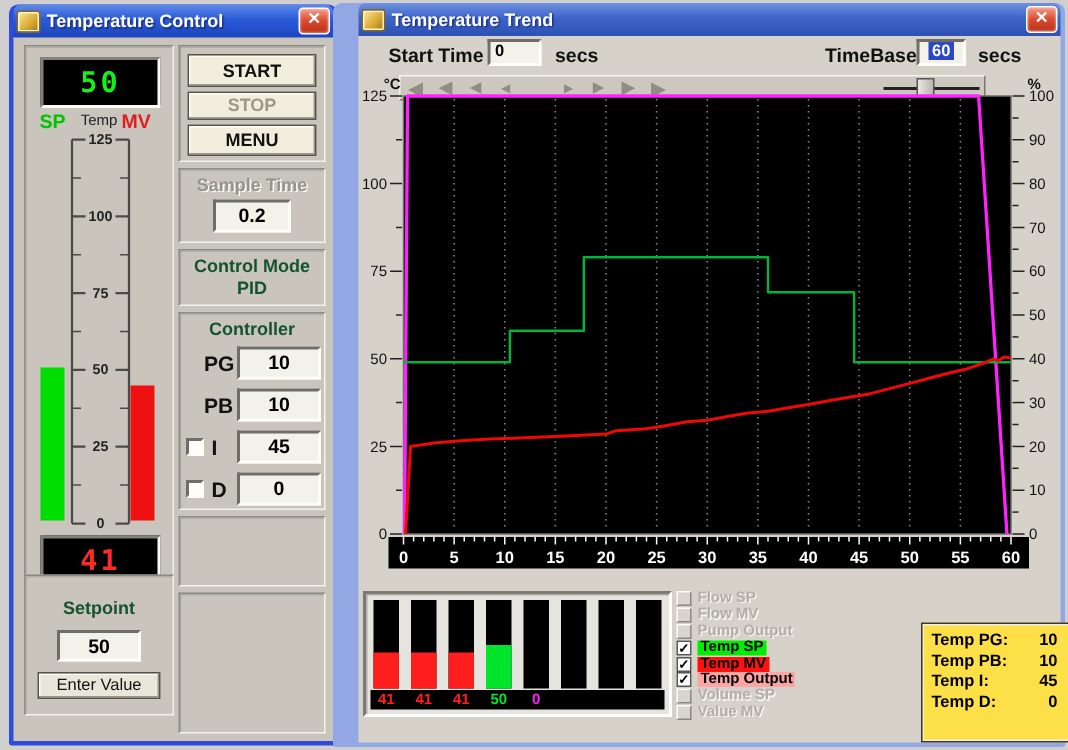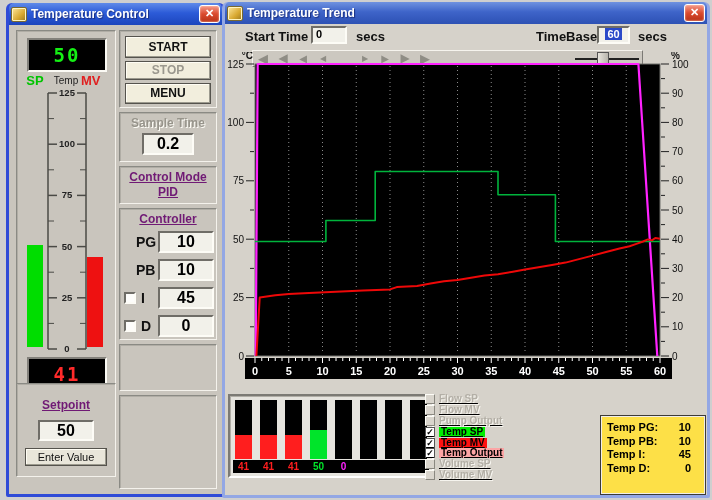--- a/index.html
+++ b/index.html
@@ -2,36 +2,36 @@
 <html><head>
 <meta charset="utf-8">
 <style>
   html,body{margin:0;padding:0;}
   body{font-family:"Liberation Sans",sans-serif;}
   #stage{position:relative;width:712px;height:500px;background:#cfcfcf;overflow:hidden;}
 
   
   .win{position:absolute;border-radius:6px 6px 2px 2px;}
   #ctrl-win{left:6px;top:3px;width:219px;height:494px;background:#2f4bd7;padding:0 3px 3px 3px;box-sizing:border-box;}
-  #trend-win{left:222px;top:2px;width:488px;height:496px;background:#93a7e4;padding:0 3px 3px 3px;box-sizing:border-box;}
+  #trend-win{left:222px;top:2px;width:488px;height:496px;background:#93a7e4;padding:0 3px 3px 17px;box-sizing:border-box;}
   .titlebar{height:22px;display:flex;align-items:center;gap:4px;padding:0 2px;border-radius:5px 5px 0 0;}
   #ctrl-win .titlebar{background:linear-gradient(180deg,#5f8ae9 0%,#2c5bd8 45%,#1c45bd 100%);}
   #trend-win .titlebar{background:linear-gradient(180deg,#6f92e0 0%,#3e64c9 45%,#2d51b4 100%);}
   .titlebar .title{color:#fff;font-weight:bold;font-size:12px;text-shadow:1px 1px 1px #1a2f80;flex:1;white-space:nowrap;overflow:hidden;}
   .app-ico{width:14px;height:13px;background:linear-gradient(135deg,#ffe9a0,#d8a830 60%,#9a7820);border:1px solid #7a6a30;border-radius:2px;box-shadow:inset 0 0 0 1px #fff4c0;}
   .xbtn{width:19px;height:16px;border-radius:3px;background:linear-gradient(180deg,#f59a8a,#da4a2e 50%,#b83318);border:1px solid #fff;color:#fff;font-weight:bold;font-size:11px;line-height:15px;text-align:center;box-shadow:inset 0 0 2px #ffd0c0;}
   .wbody{position:relative;width:100%;background:#c9c5bd;height:calc(100% - 22px);}
   #trend-win .wbody{background:#d6d2ca;}
 
   
   .panel{position:absolute;background:#c9c5bd;border:1px solid;border-color:#8a8a84 #f4f2ec #f4f2ec #8a8a84;box-shadow:inset 1px 1px 0 #b0ada5;box-sizing:border-box;}
   .btn{position:absolute;background:#f2eedd;border:1px solid #55534d;box-shadow:inset -1px -1px 0 #9c9a8e, inset 1px 1px 0 #fffdf4;font-weight:bold;font-size:12px;color:#111;text-align:center;box-sizing:border-box;cursor:default;}
   .btn.disabled{color:#9b988e;}
-  .field{position:absolute;background:#f2f1ea;border:2px solid;border-color:#6f6d67 #fdfcf6 #fdfcf6 #6f6d67;font-weight:bold;font-size:16px;color:#000;text-align:center;box-sizing:border-box;}
-  .redlab{color:#701a75;font-weight:bold;font-size:12px;text-align:center;text-decoration:underline;}
+  .field{position:absolute;background:#f2f1ea;border:2px solid;border-color:#6f6d67 #fdfcf6 #fdfcf6 #6f6d67;font-weight:bold;font-size:13px;color:#000;text-align:center;box-sizing:border-box;}
+  .redlab{color:#14532d;font-weight:bold;font-size:12px;text-align:center;}
   .graylab{color:#97948b;font-weight:bold;font-size:12px;text-align:center;text-shadow:1px 1px 0 #fdfcf6;}
   .lcd{position:absolute;background:#000;border:2px solid;border-color:#83817b #fbfaf4 #fbfaf4 #83817b;font-family:"DejaVu Sans Mono",monospace;font-weight:bold;font-size:19px;text-align:center;line-height:30px;letter-spacing:2px;}
   .lcd.green{color:#15f015;}
   .lcd.red{color:#ff2a2a;}
   .chk{position:absolute;width:12px;height:12px;background:#fdfdfb;border:2px solid;border-color:#6f6d67 #fdfcf6 #fdfcf6 #6f6d67;box-sizing:border-box;}
 
   
   #gauge-panel{left:7px;top:5px;width:100px;height:361px;}
   #sp-lcd{left:10px;top:7px;width:76px;height:30px;}
   #mv-lcd{left:10px;top:326px;width:76px;height:30px;}
@@ -69,21 +69,21 @@
   #chart-svg{position:absolute;left:2px;top:28px;}
   text{font-family:"Liberation Sans",sans-serif;}
 
   #barpanel{left:3px;top:370px;width:206px;height:84px;border:2px solid;border-color:#7c7a74 #ffffff #ffffff #7c7a74;background:#e6e4de;}
   #bars{position:absolute;left:5px;top:4px;right:5px;height:59px;display:flex;gap:8px;}
   .bbar{position:relative;width:17px;height:100%;background:#000;}
   .bbar .bfill{position:absolute;left:0;right:0;bottom:0;}
   #barnums{position:absolute;left:3px;right:3px;bottom:3px;height:13px;background:#000;display:flex;gap:8px;padding-left:2px;}
   #barnums span{width:17px;font-size:10px;font-weight:bold;text-align:center;line-height:13px;}
 
-  #legend{position:absolute;left:200px;top:370px;width:125px;text-decoration:underline;}
+  #legend{position:absolute;left:212px;top:370px;width:125px;}
   .leg-row{position:relative;height:10.8px;display:flex;align-items:center;gap:4px;}
   .leg-chk{width:10px;height:10px;box-sizing:border-box;flex:0 0 auto;}
   .leg-chk.on{background:#fff;border:1px solid #555;color:#000;font-size:9px;font-weight:bold;line-height:8px;text-align:center;}
   .leg-chk.off{background:#d9d5cd;border:1px solid;border-color:#fdfcf6 #8a8880 #8a8880 #fdfcf6;}
   .leg-lab{font-size:10px;font-weight:bold;white-space:nowrap;line-height:10px;}
   .leg-lab.off{color:#b3afa6;text-shadow:1px 1px 0 #f6f4ee;}
   .leg-lab.on{color:#000;padding:0 2px;}
 
   #infobox{position:absolute;left:375px;top:391px;width:106px;height:80px;background:#fde047;border:1px solid #3c3a36;box-shadow:0 0 0 1px #f0eee8 inset;padding:5px 6px;box-sizing:border-box;}
   .info-row{display:flex;font-size:11px;font-weight:bold;color:#000;line-height:13.5px;}
@@ -438,21 +438,21 @@
           <div class="leg-row">
             <div class="leg-chk on">✓</div>
             <div class="leg-lab on" style="background: #fca5a5; text-align: right;">Temp Output</div>
           </div>
           <div class="leg-row">
             <div class="leg-chk off"></div>
             <div class="leg-lab off">Volume SP</div>
           </div>
           <div class="leg-row">
             <div class="leg-chk off"></div>
-            <div class="leg-lab off">Volume MV</div>
+            <div class="leg-lab off">Value MV</div>
           </div>
         </div>
 
       <div id="infobox">
           <div class="info-row">
             <span class="il">Temp PG:</span>
             <span class="iv">10</span>
           </div>
           <div class="info-row">
             <span class="il">Temp PB:</span>

